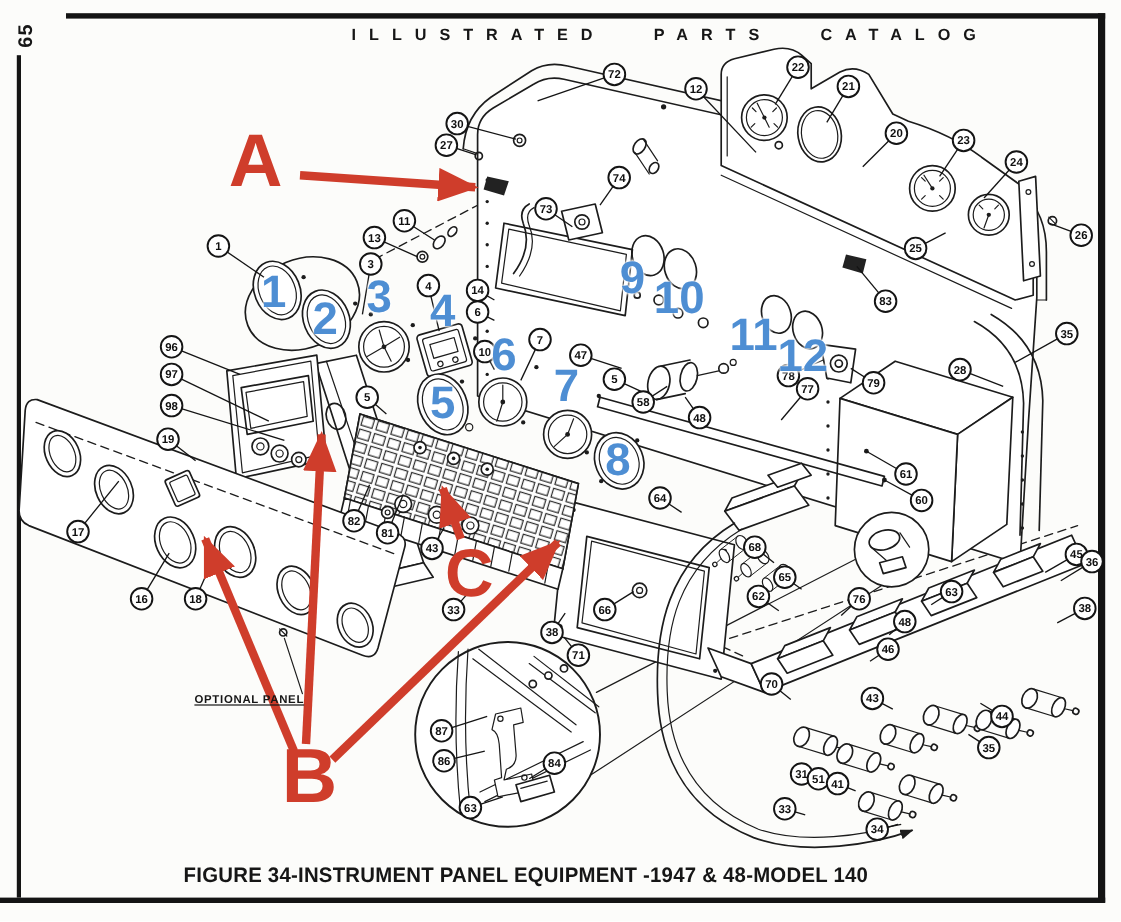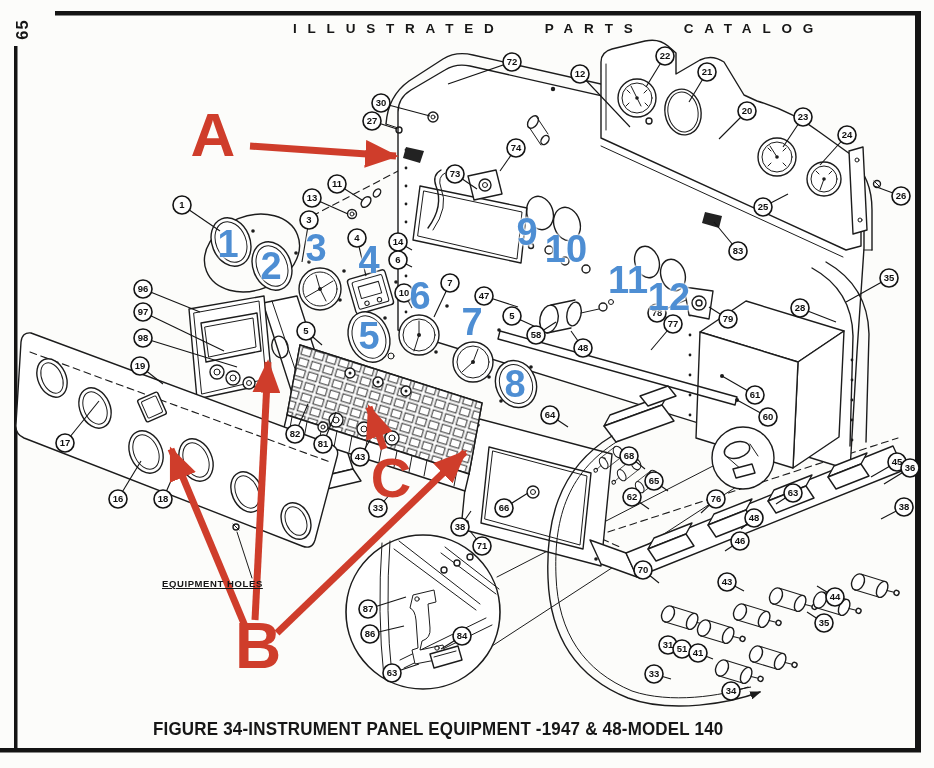--- a/index.html
+++ b/index.html
@@ -750,21 +750,21 @@
         <line x1="250" y1="146" x2="396" y2="156" stroke="#cf3d2b" stroke-width="7" marker-end="url(#ah)"></line>
         <line x1="245" y1="626" x2="171" y2="449" stroke="#cf3d2b" stroke-width="7" marker-end="url(#ah)"></line>
         <line x1="255" y1="620" x2="268" y2="362" stroke="#cf3d2b" stroke-width="7" marker-end="url(#ah)"></line>
         <line x1="277" y1="633" x2="465" y2="452" stroke="#cf3d2b" stroke-width="7" marker-end="url(#ah)"></line>
         <line x1="384" y1="449" x2="369" y2="407" stroke="#cf3d2b" stroke-width="7" marker-end="url(#ah)"></line>
       </g>
   </svg>
 
   <div class="pagenum">65</div>
   <div class="hdr">ILLUSTRATED PARTS CATALOG</div>
-  <div class="optional">EQUIPMENT HOLES</div>
+  <div class="optional">OPTIONAL PANEL</div>
   <div class="caption" actable="false">FIGURE 34-INSTRUMENT PANEL EQUIPMENT -1947 &amp; 48-MODEL 140</div>
 
   <div id="blue-layer">
       <div class="blue-num" style="left: 228px; top: 244px; font-size: 38px; color: rgb(78, 142, 211);">1</div>
       <div class="blue-num" style="left: 271px; top: 266px; font-size: 38px; color: rgb(78, 142, 211);">2</div>
       <div class="blue-num" style="left: 316px; top: 248px; font-size: 38px; color: rgb(78, 142, 211);">3</div>
       <div class="blue-num" style="left: 369px; top: 260px; font-size: 38px; color: rgb(78, 142, 211);">4</div>
       <div class="blue-num" style="left: 369px; top: 336px; font-size: 38px; color: rgb(78, 142, 211);">5</div>
       <div class="blue-num" style="left: 420px; top: 296px; font-size: 38px; color: rgb(78, 142, 211);">6</div>
       <div class="blue-num" style="left: 472px; top: 322px; font-size: 38px; color: rgb(78, 142, 211);">7</div>

